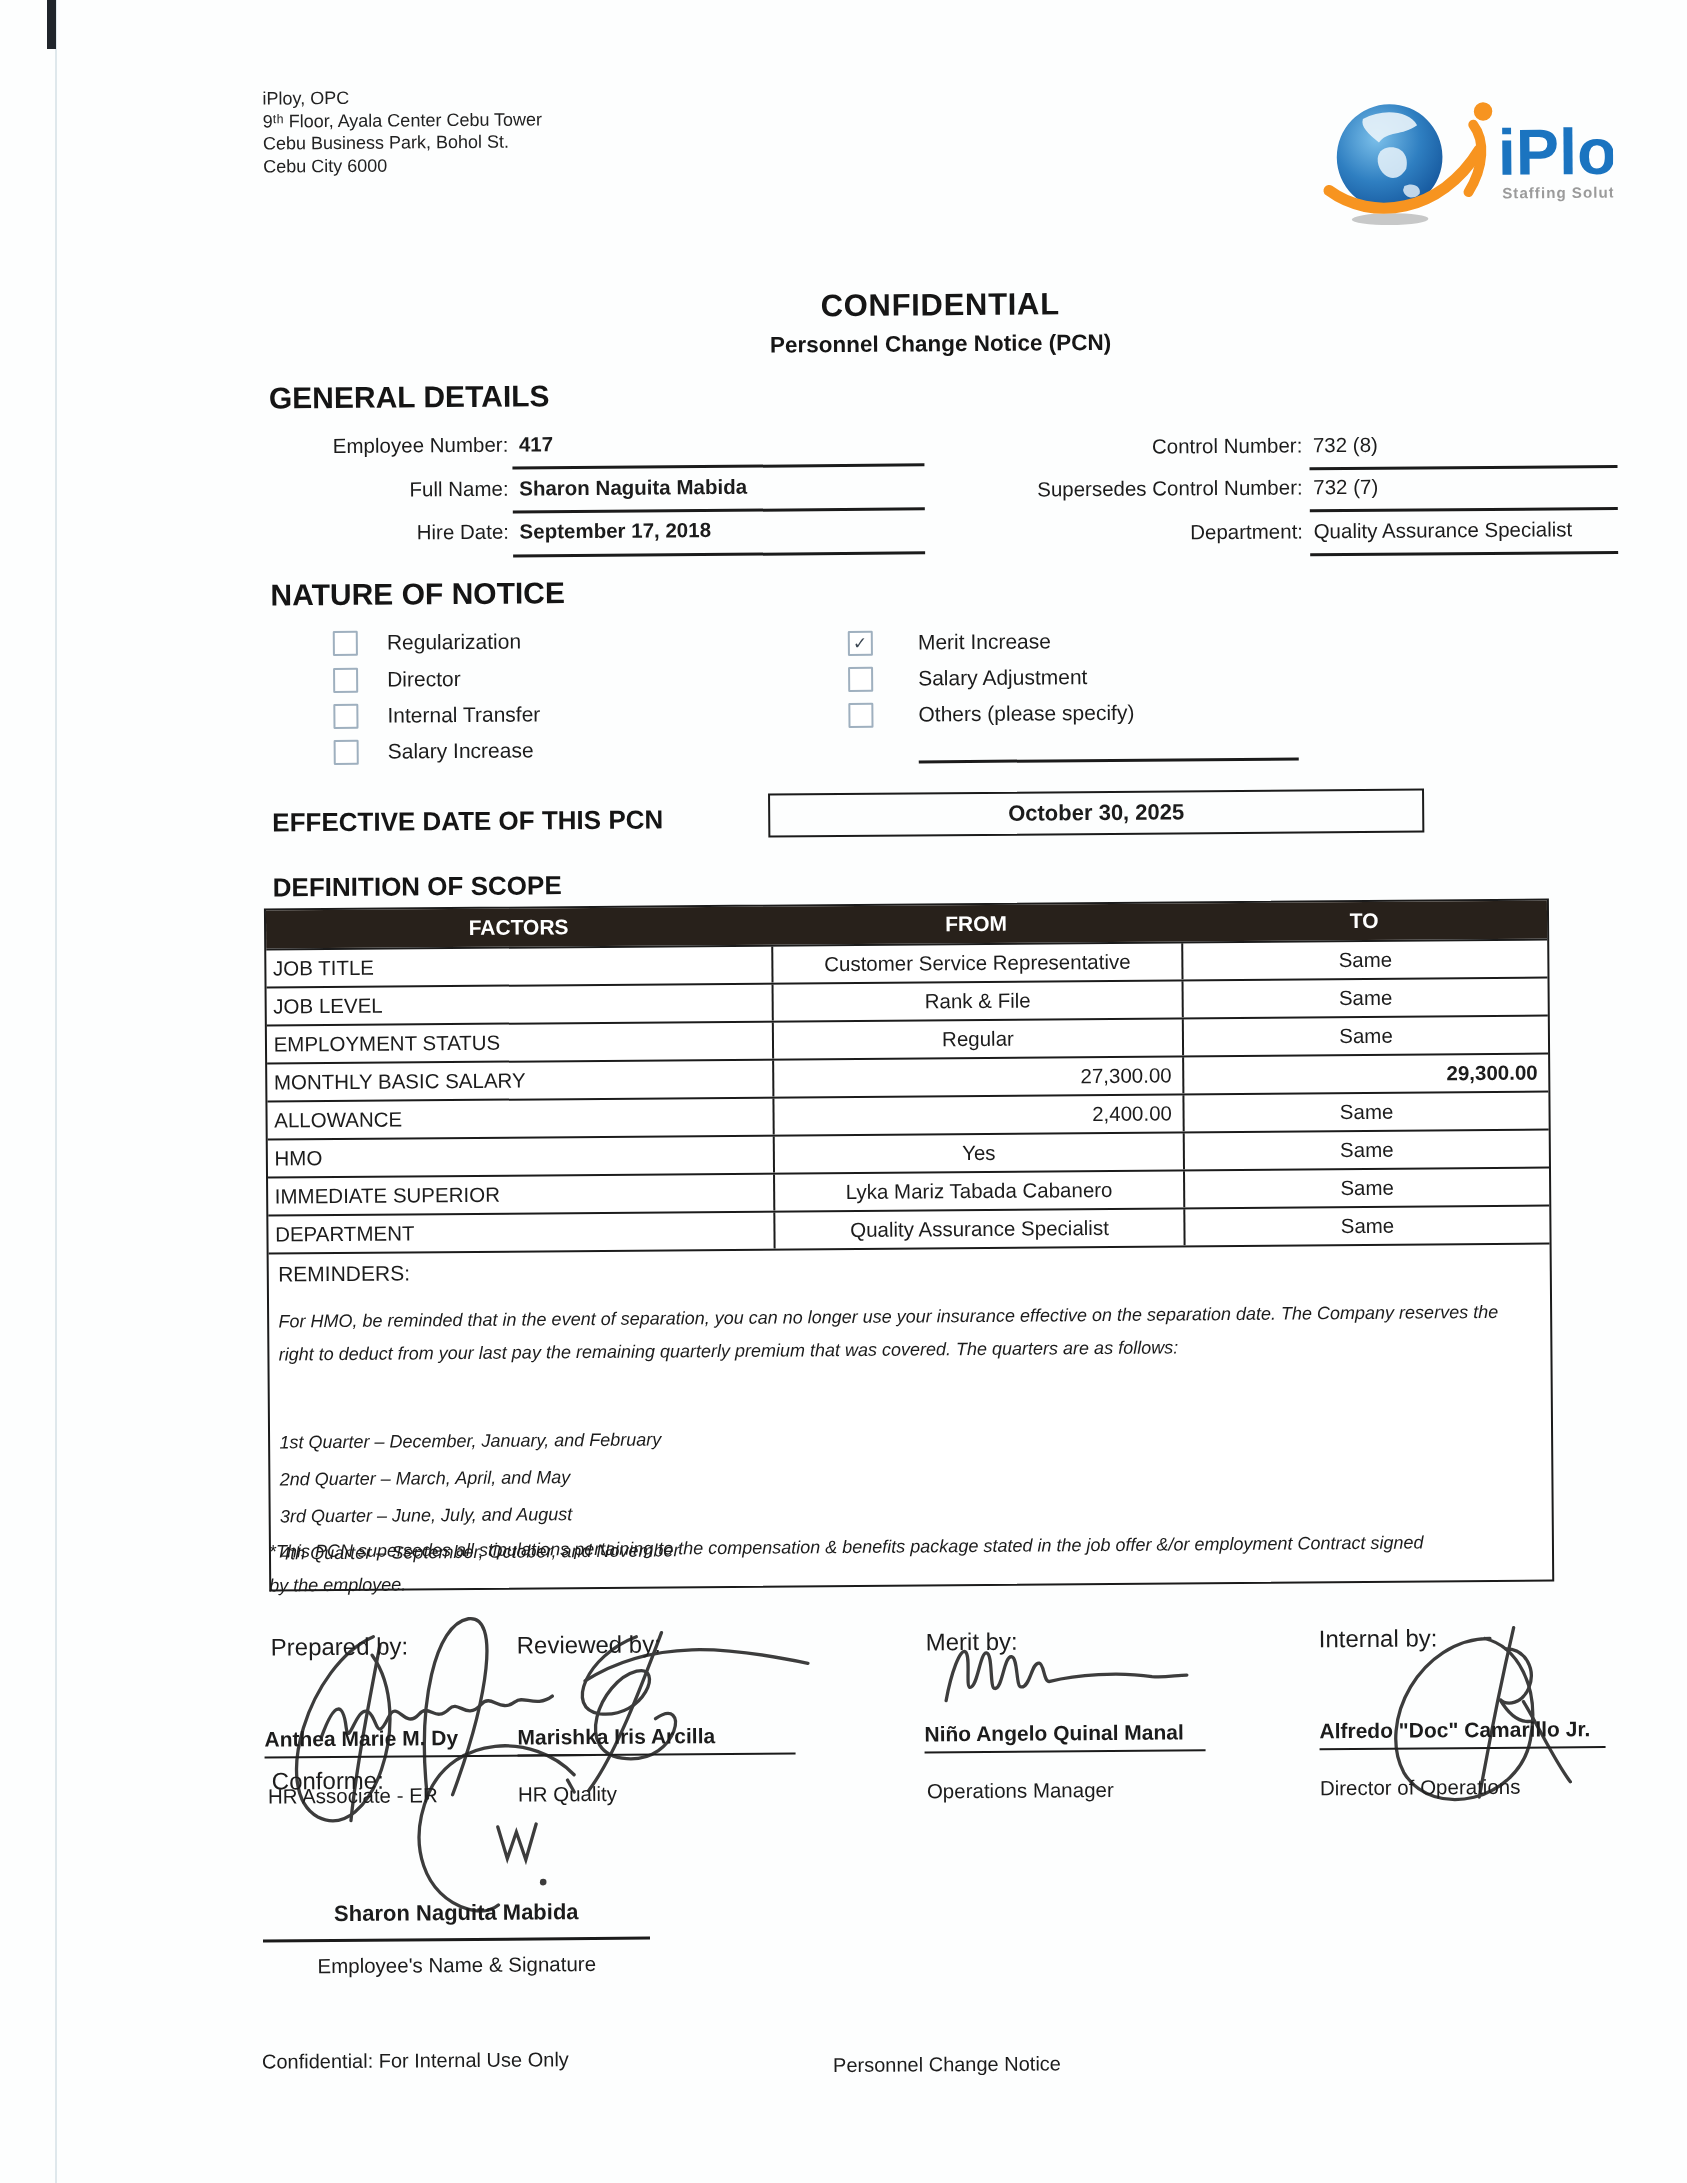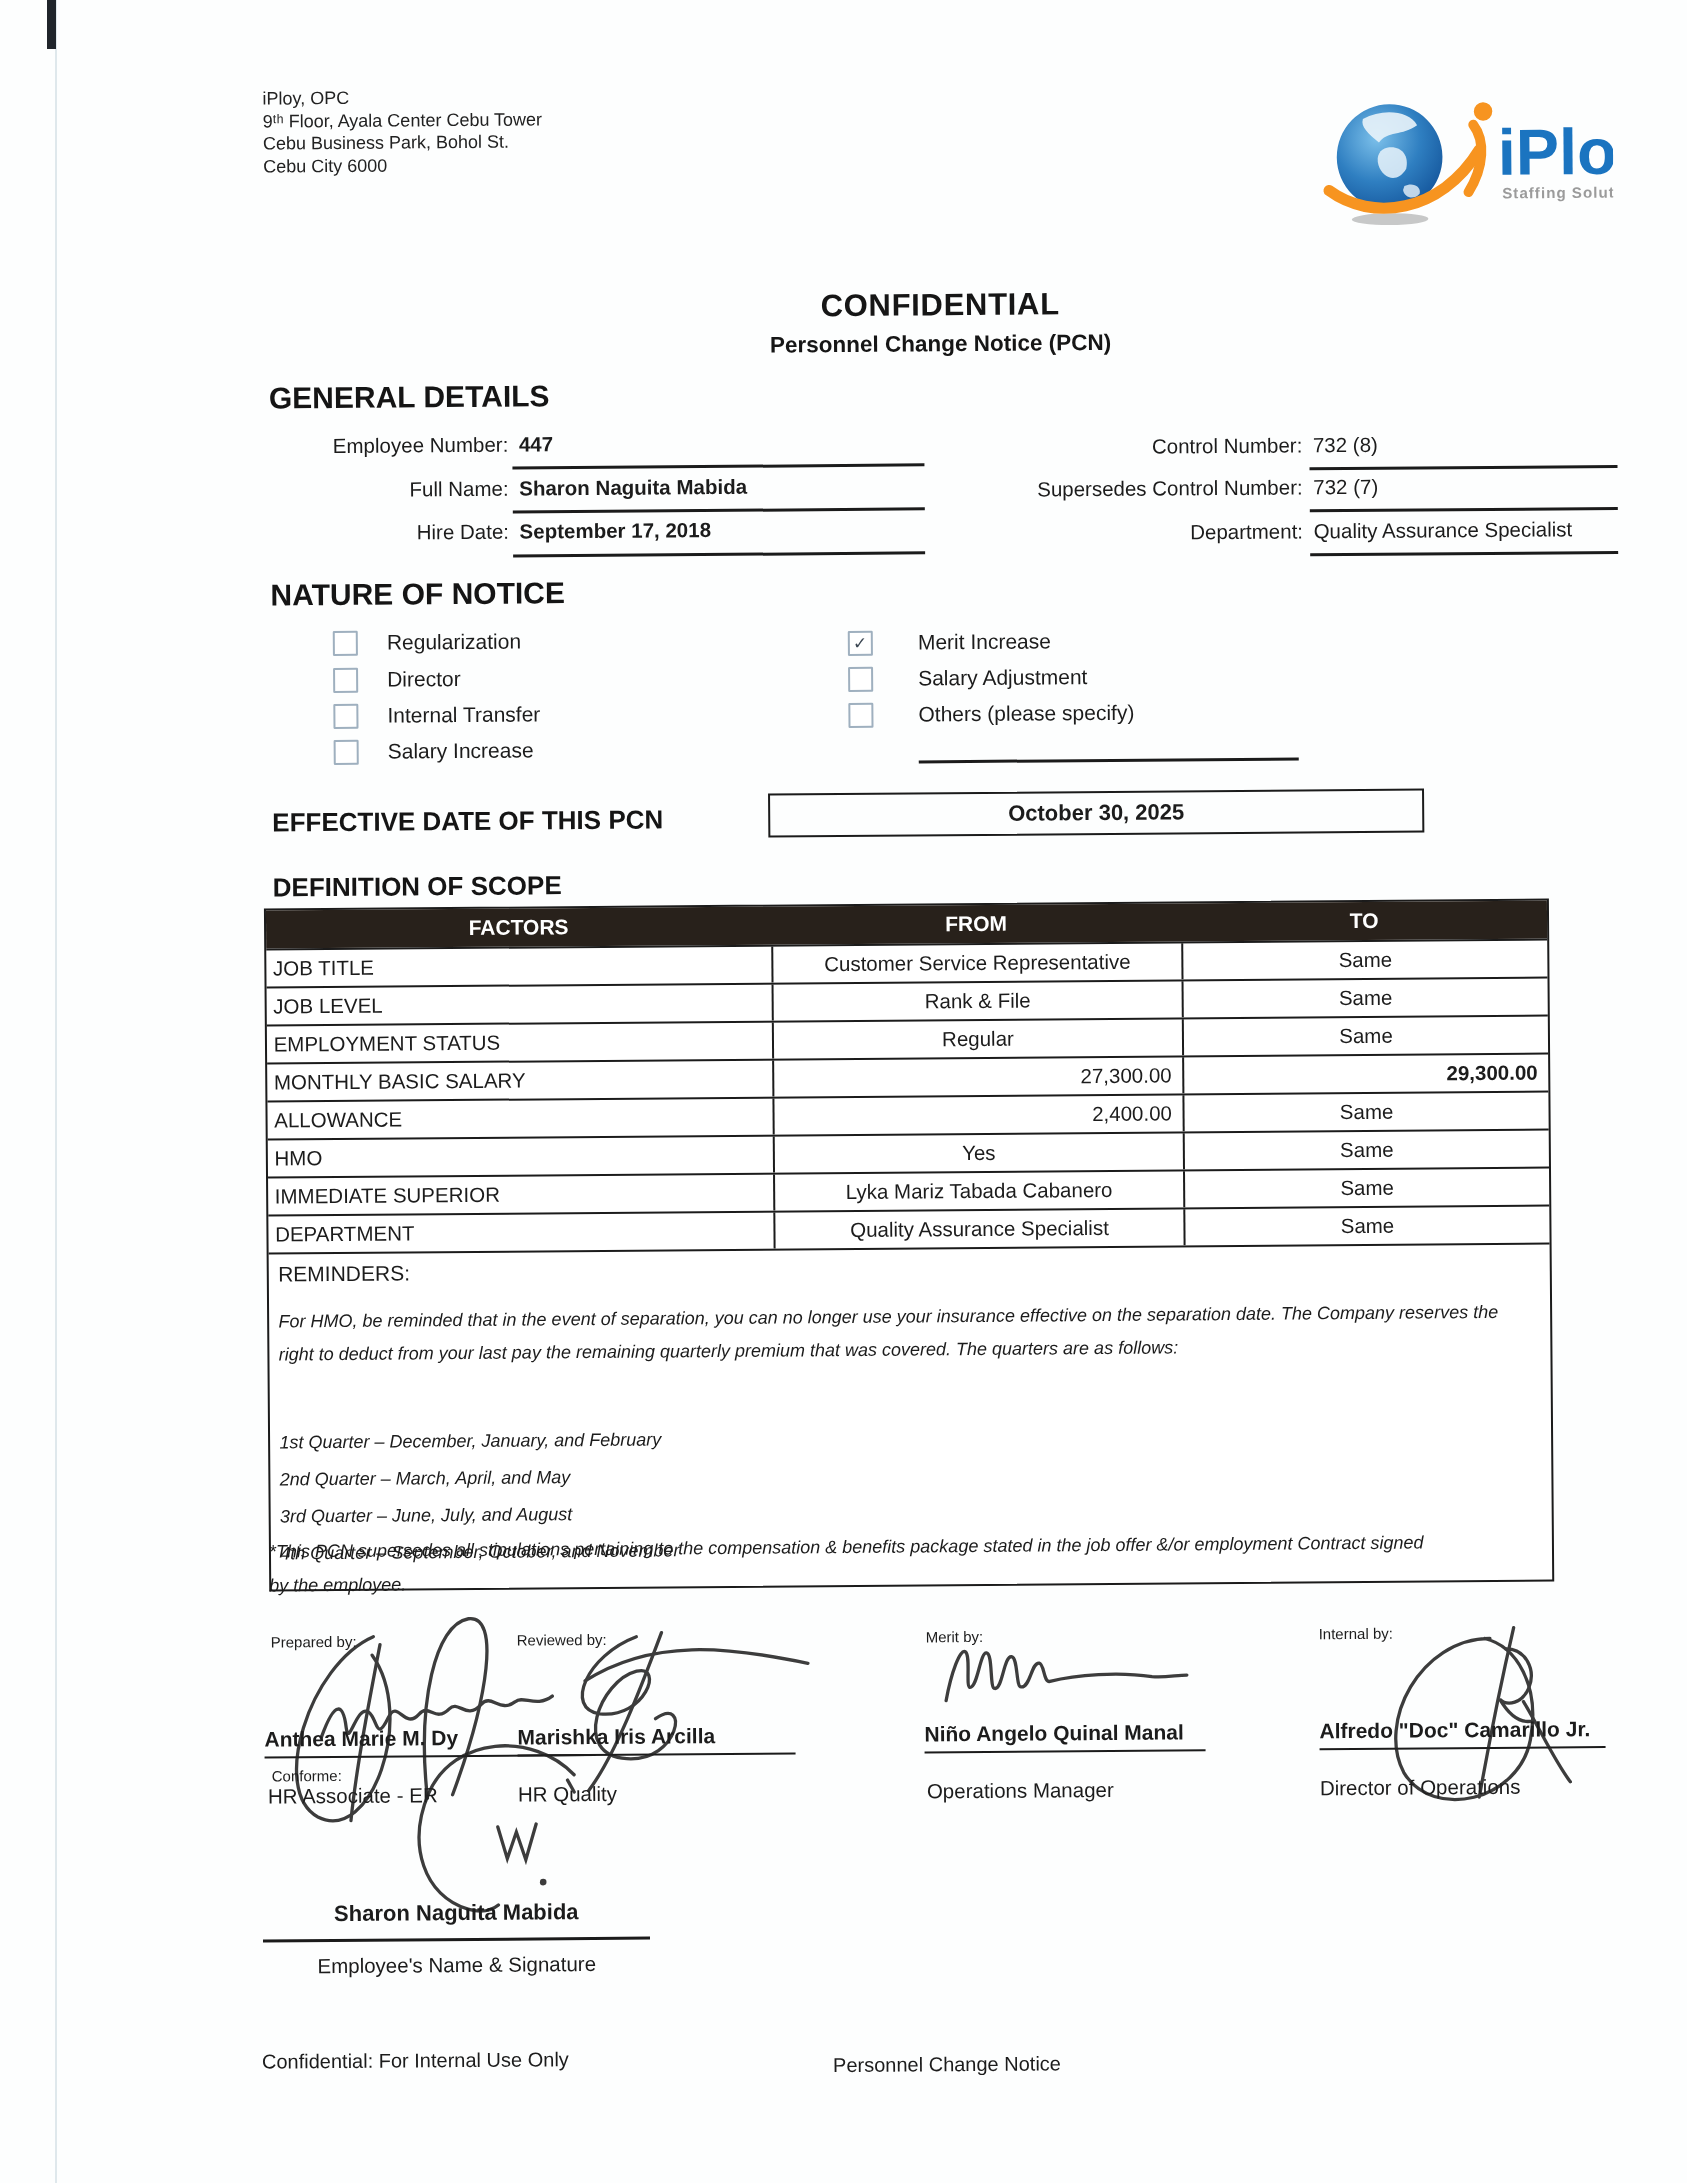--- a/index.html
+++ b/index.html
@@ -44,21 +44,21 @@
   .s-row .c2, .s-row .c3 { border-left:2px solid #1b1b1b; align-self:stretch; display:flex; align-items:center; justify-content:center; text-align:center; }
   .s-row .num { justify-content:flex-end; padding-right:10.6px; }
   .s-row .bold { font-weight:bold; }
   .reminders { border-top:2.6px solid #1b1b1b; padding:8px 12px 17px 9.3px; }
   .rem-title { font-size:21px; }
   .rem-body { font-style:italic; font-size:18px; line-height:33px; margin-top:18.5px; width:1244px; }
   .rem-quarters { font-style:italic; font-size:18px; line-height:37px; margin-top:53px; }
 
   .footnote { position:absolute; left:264px; top:1530px; font-style:italic; font-size:18px; line-height:34px; }
 
-  .sig-label { position:absolute; font-size:15px;text-align:right; }
+  .sig-label { position:absolute; font-size:24px;text-align:right; }
   .sig-name { position:absolute; font-size:21px; font-weight:bold; border-bottom:2.6px solid #1b1b1b; padding-bottom:5.3px; white-space:nowrap; }
   .sig-role { position:absolute; font-size:20.5px; white-space:nowrap; }
   .sig-svg { position:absolute; pointer-events:none; }
 
   .emp-line { position:absolute; left:255px; top:1935px; width:387px; height:3.3px; background:#1b1b1b; }
   .emp-name { position:absolute; left:255px; top:1897px; width:387px; text-align:center; font-size:22px; font-weight:bold; }
   .emp-cap  { position:absolute; left:255px; top:1950px; width:387px; text-align:center; font-size:20.5px; }
 
   .footer-left   { position:absolute; left:253px;  top:2046px; font-size:20px; }
   .footer-center { position:absolute; left:824px; top:2054px; font-size:20px; }
@@ -103,21 +103,21 @@
 
     <div class="title-block">
       <div class="title-main">CONFIDENTIAL</div>
       <div class="title-sub">Personnel Change Notice (PCN)</div>
     </div>
 
     <div class="h-section h1" style="left:273px; top:377px;">GENERAL DETAILS</div>
 
     <div class="field-row" style="left:251px; top:430px;">
       <div class="f-label" style="width:261px;">Employee Number:</div>
-      <div class="f-value f-bold">447</div>
+      <div class="f-value f-bold">417</div>
     </div>
     <div class="u-line" style="left:516px; top:464px; width:412px;"></div>
 
     <div class="field-row" style="left:251px; top:474px;">
       <div class="f-label" style="width:261px;">Full Name:</div>
       <div class="f-value f-bold">Sharon Naguita Mabida</div>
     </div>
     <div class="u-line" style="left:516px; top:508px; width:412px;"></div>
 
     <div class="field-row" style="left:251px; top:517px;">

